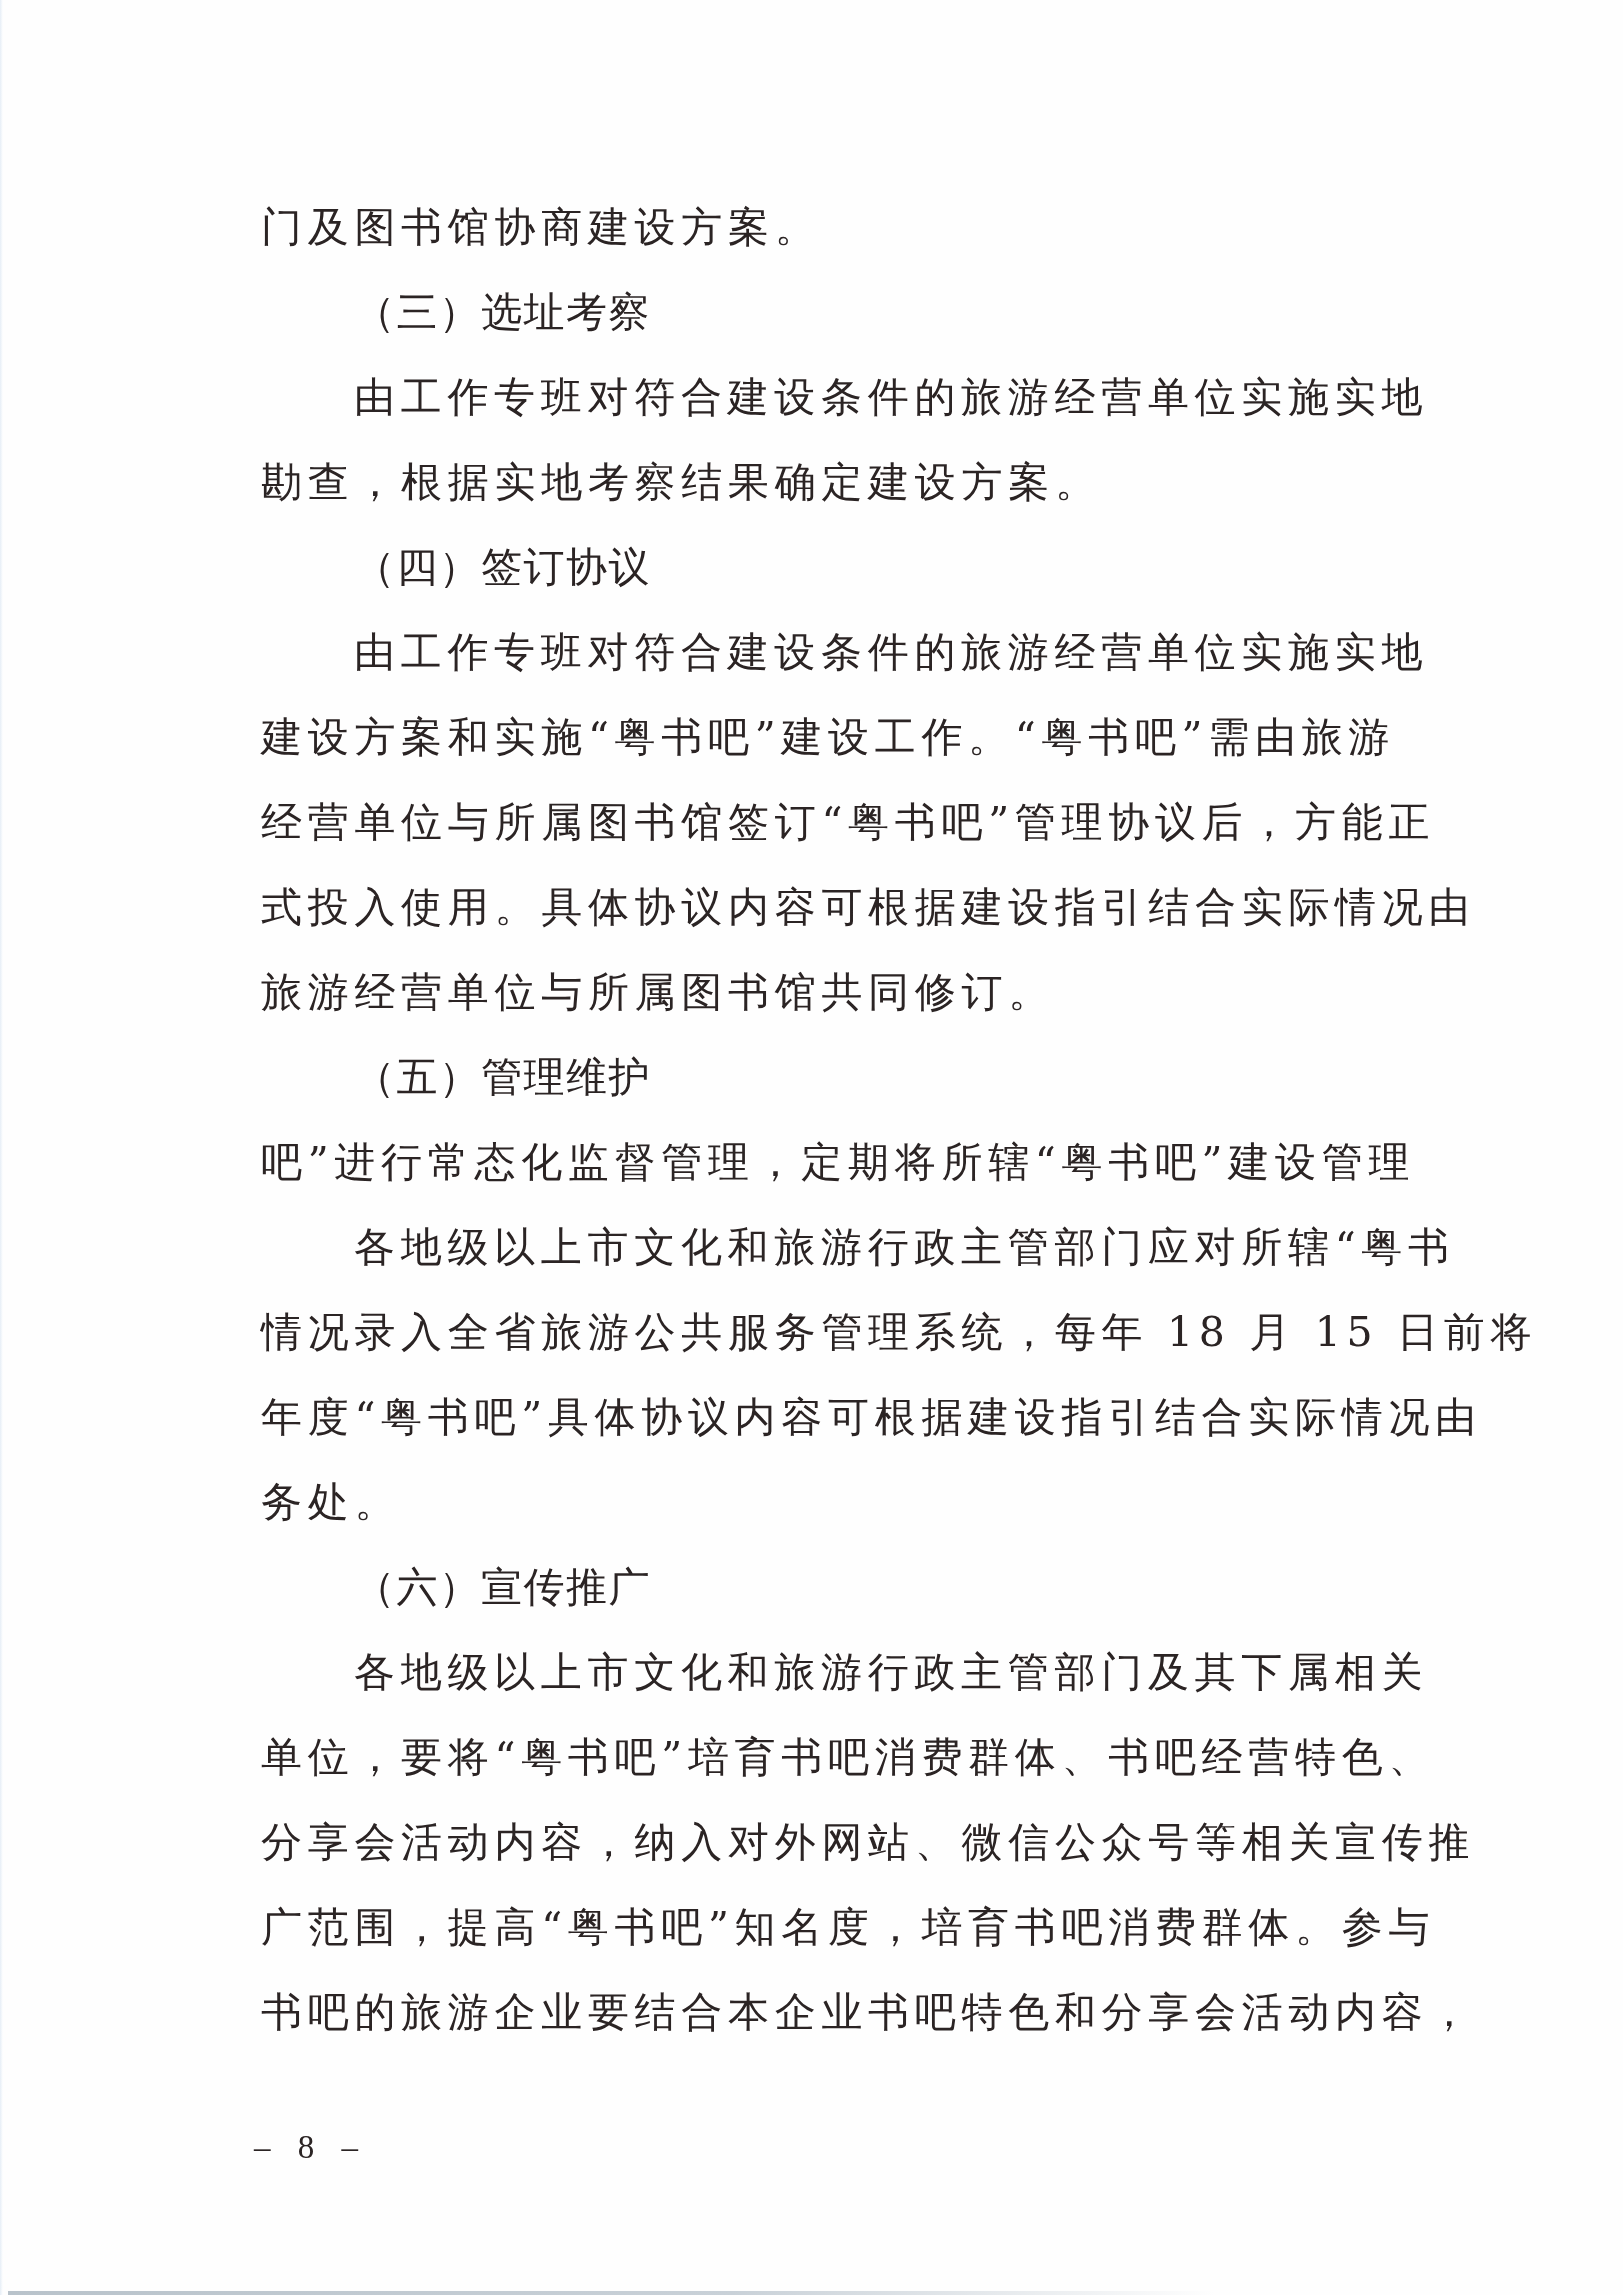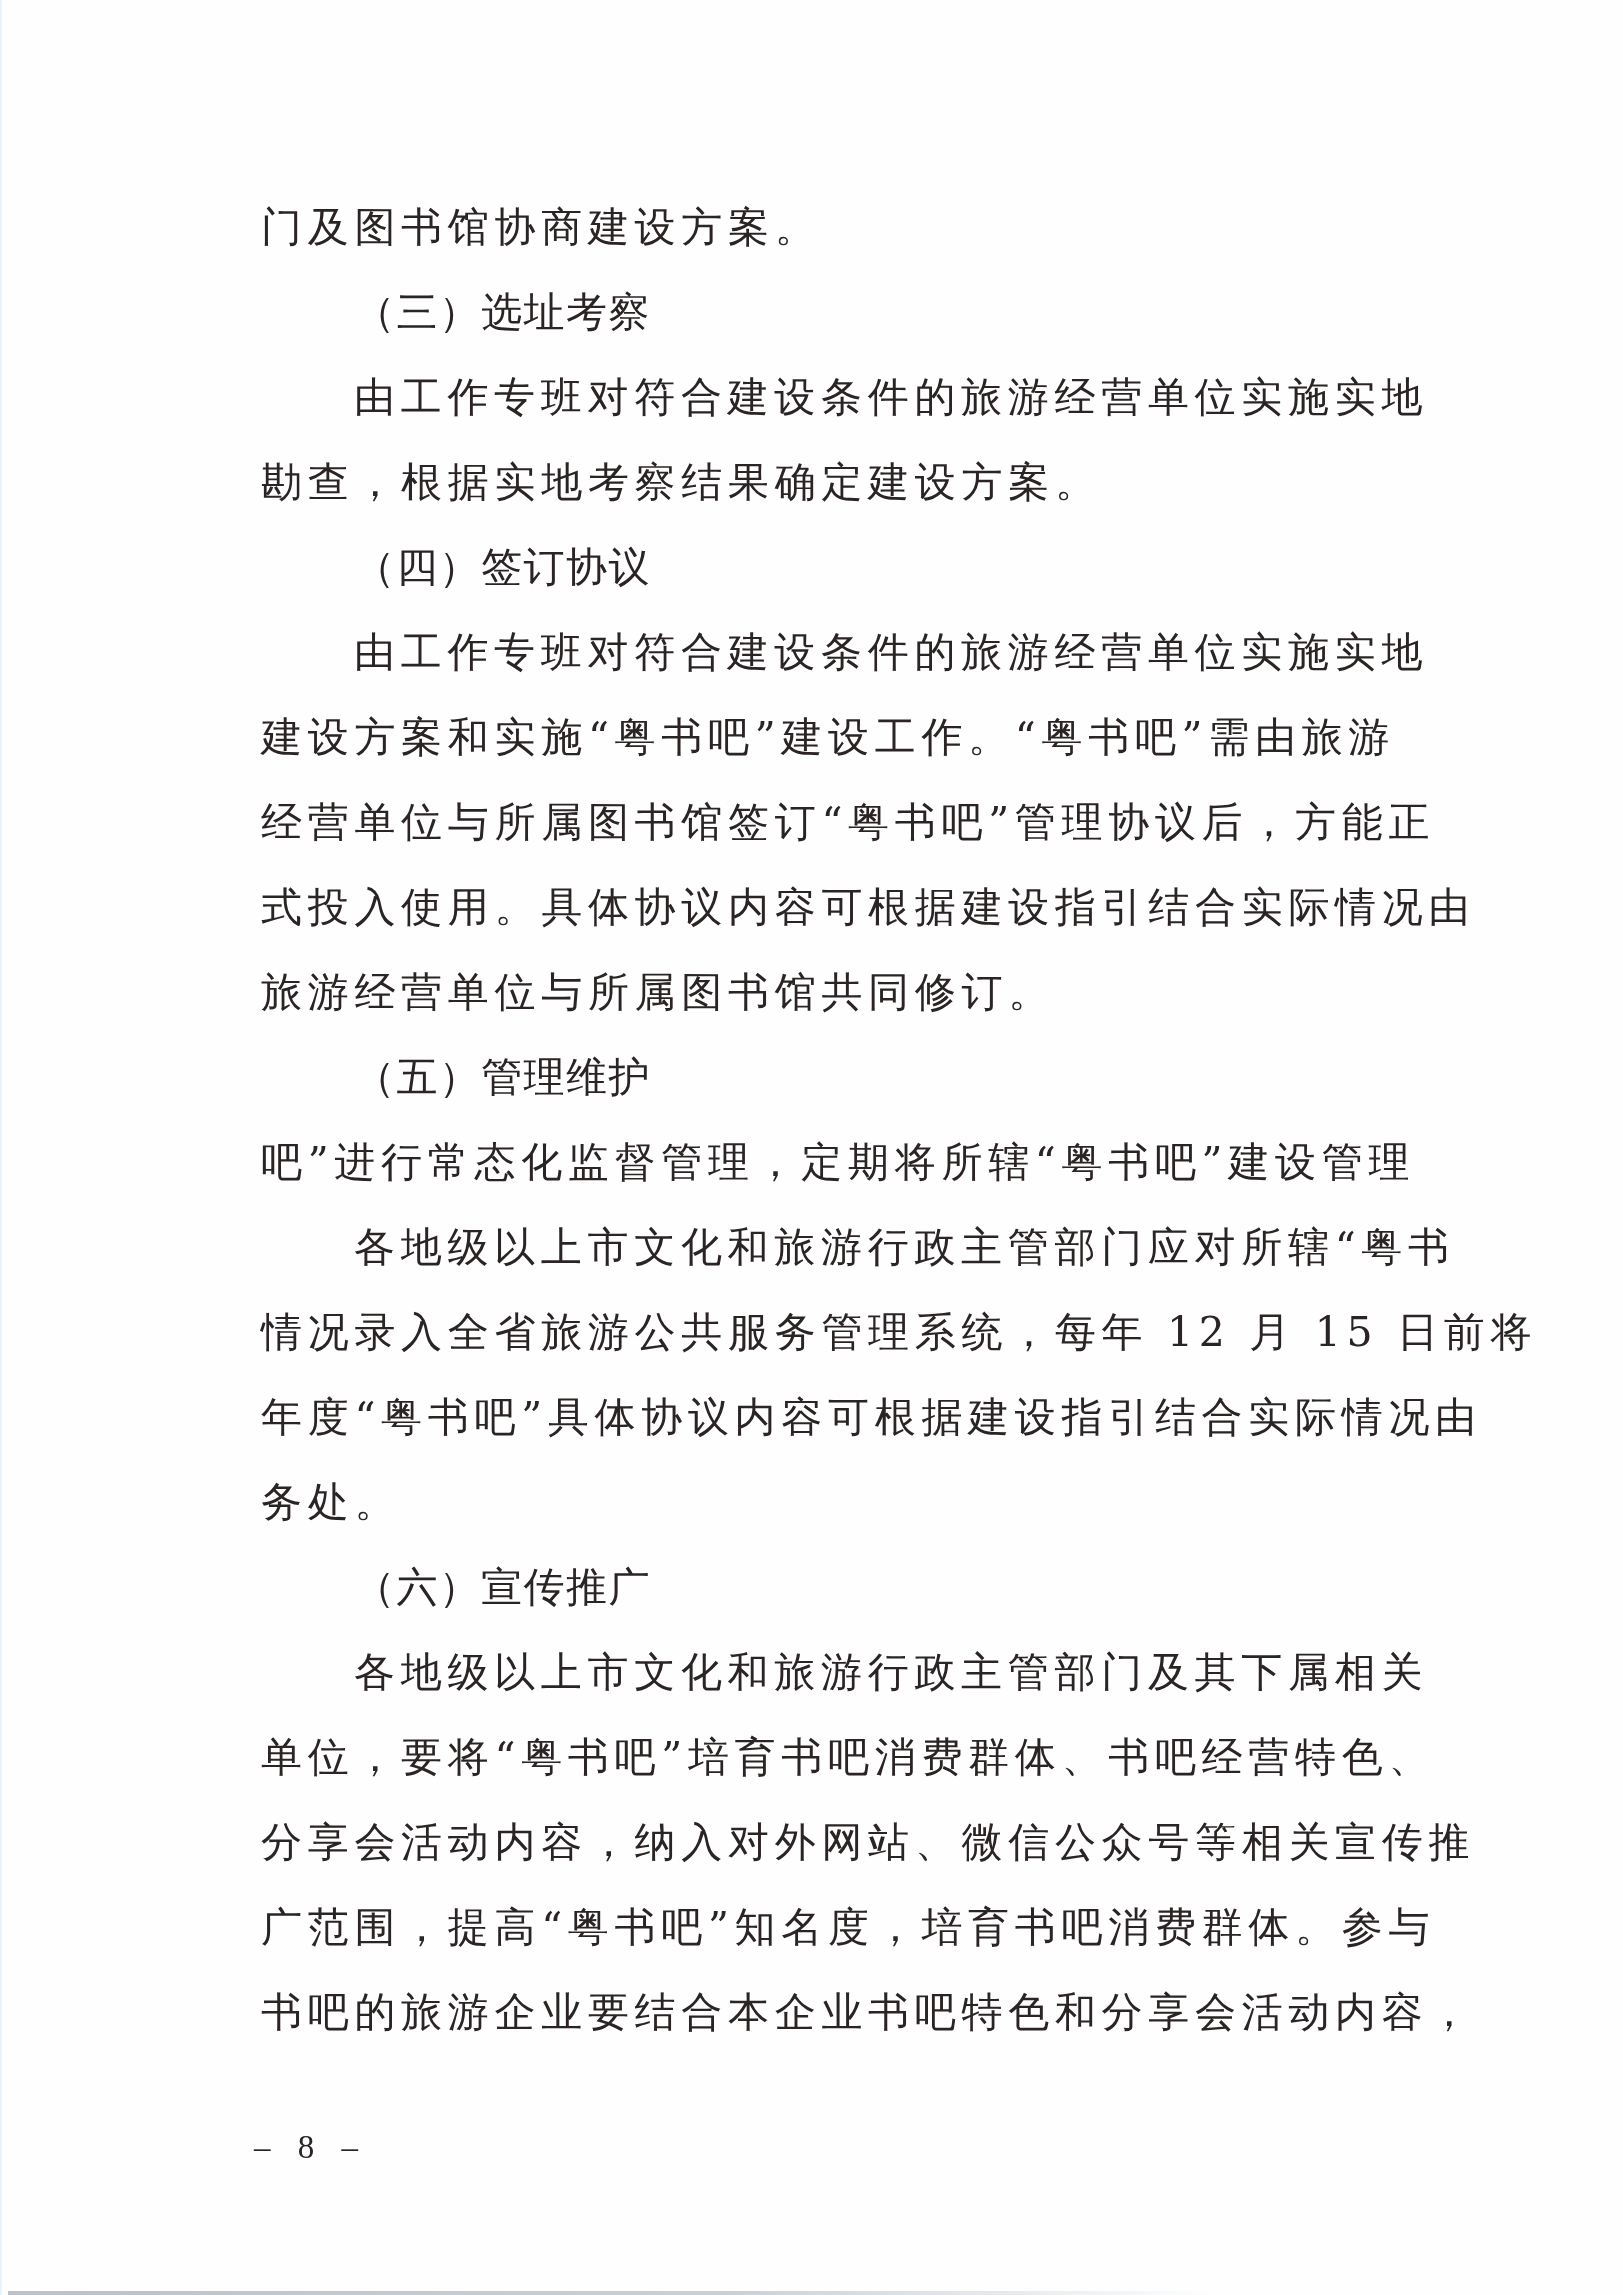--- a/index.html
+++ b/index.html
@@ -79,21 +79,21 @@
     <div class="line">勘查，根据实地考察结果确定建设方案。</div>
     <div class="line heading">（四）签订协议</div>
     <div class="line indent">由工作专班对符合建设条件的旅游经营单位实施实地</div>
     <div class="line">建设方案和实施“粤书吧”建设工作。“粤书吧”需由旅游</div>
     <div class="line">经营单位与所属图书馆签订“粤书吧”管理协议后，方能正</div>
     <div class="line">式投入使用。具体协议内容可根据建设指引结合实际情况由</div>
     <div class="line">旅游经营单位与所属图书馆共同修订。</div>
     <div class="line heading">（五）管理维护</div>
     <div class="line">吧”进行常态化监督管理，定期将所辖“粤书吧”建设管理</div>
     <div class="line indent">各地级以上市文化和旅游行政主管部门应对所辖“粤书</div>
-    <div class="line">情况录入全省旅游公共服务管理系统，每年 12 月 15 日前将</div>
+    <div class="line">情况录入全省旅游公共服务管理系统，每年 18 月 15 日前将</div>
     <div class="line">年度“粤书吧”具体协议内容可根据建设指引结合实际情况由</div>
     <div class="line">务处。</div>
     <div class="line heading">（六）宣传推广</div>
     <div class="line indent">各地级以上市文化和旅游行政主管部门及其下属相关</div>
     <div class="line">单位，要将“粤书吧”培育书吧消费群体、书吧经营特色、</div>
     <div class="line">分享会活动内容，纳入对外网站、微信公众号等相关宣传推</div>
     <div class="line">广范围，提高“粤书吧”知名度，培育书吧消费群体。参与</div>
     <div class="line">书吧的旅游企业要结合本企业书吧特色和分享会活动内容，</div>
   </div>
 

